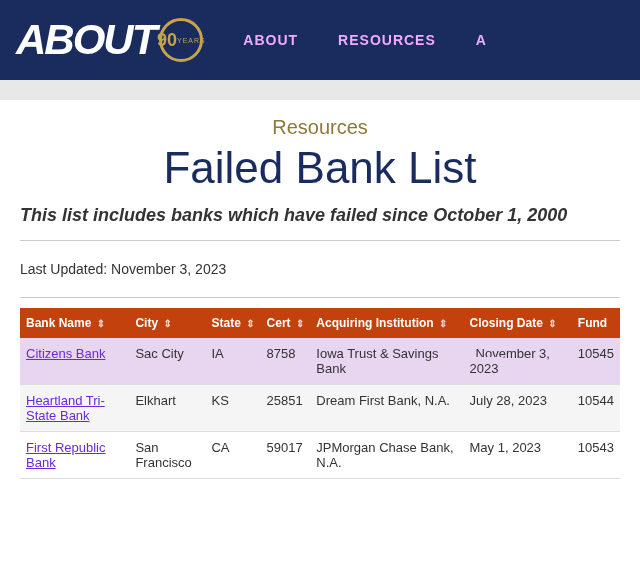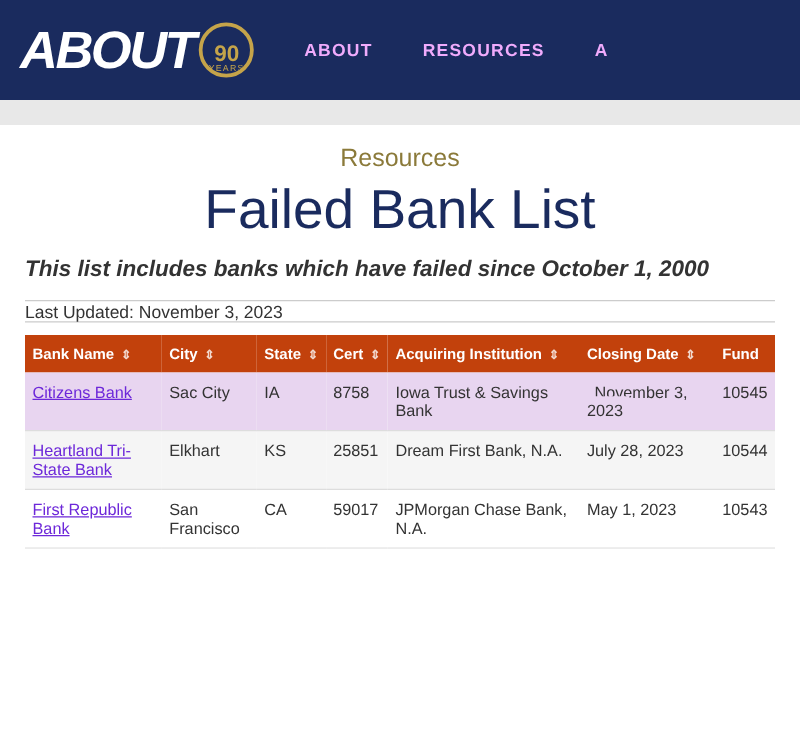--- a/index.html
+++ b/index.html
@@ -29,23 +29,23 @@
       color: #fff;
       letter-spacing: -2px;
       font-style: italic;
     }
     .logo-circle {
       width: 44px;
       height: 44px;
       border-radius: 50%;
       border: 3px solid #c5a44a;
       display: flex;
-      flex-direction: column;
-      align-items: center;
-      justify-content: flex-end;
+      flex-direction: row;
+      align-items: center;
+      justify-content: center;
       margin-left: 4px;
     }
     .logo-circle-num {
       font-size: 18px;
       font-weight: 900;
       color: #c5a44a;
       line-height: 1;
     }
     .logo-circle-years {
       font-size: 7px;
@@ -98,21 +98,21 @@
       margin-bottom: 14px;
       font-weight: bold;
     }
 
     .last-updated-row {
       display: flex;
       justify-content: space-between;
       align-items: center;
       border-top: 1px solid #ccc;
       border-bottom: 1px solid #ccc;
-      padding: 0 0;
+      padding: 20px 0;
       margin-bottom: 10px;
     }
     .last-updated {
       font-size: 14px;
       color: #333;
     }
 
     
     table {
       width: 100%;

